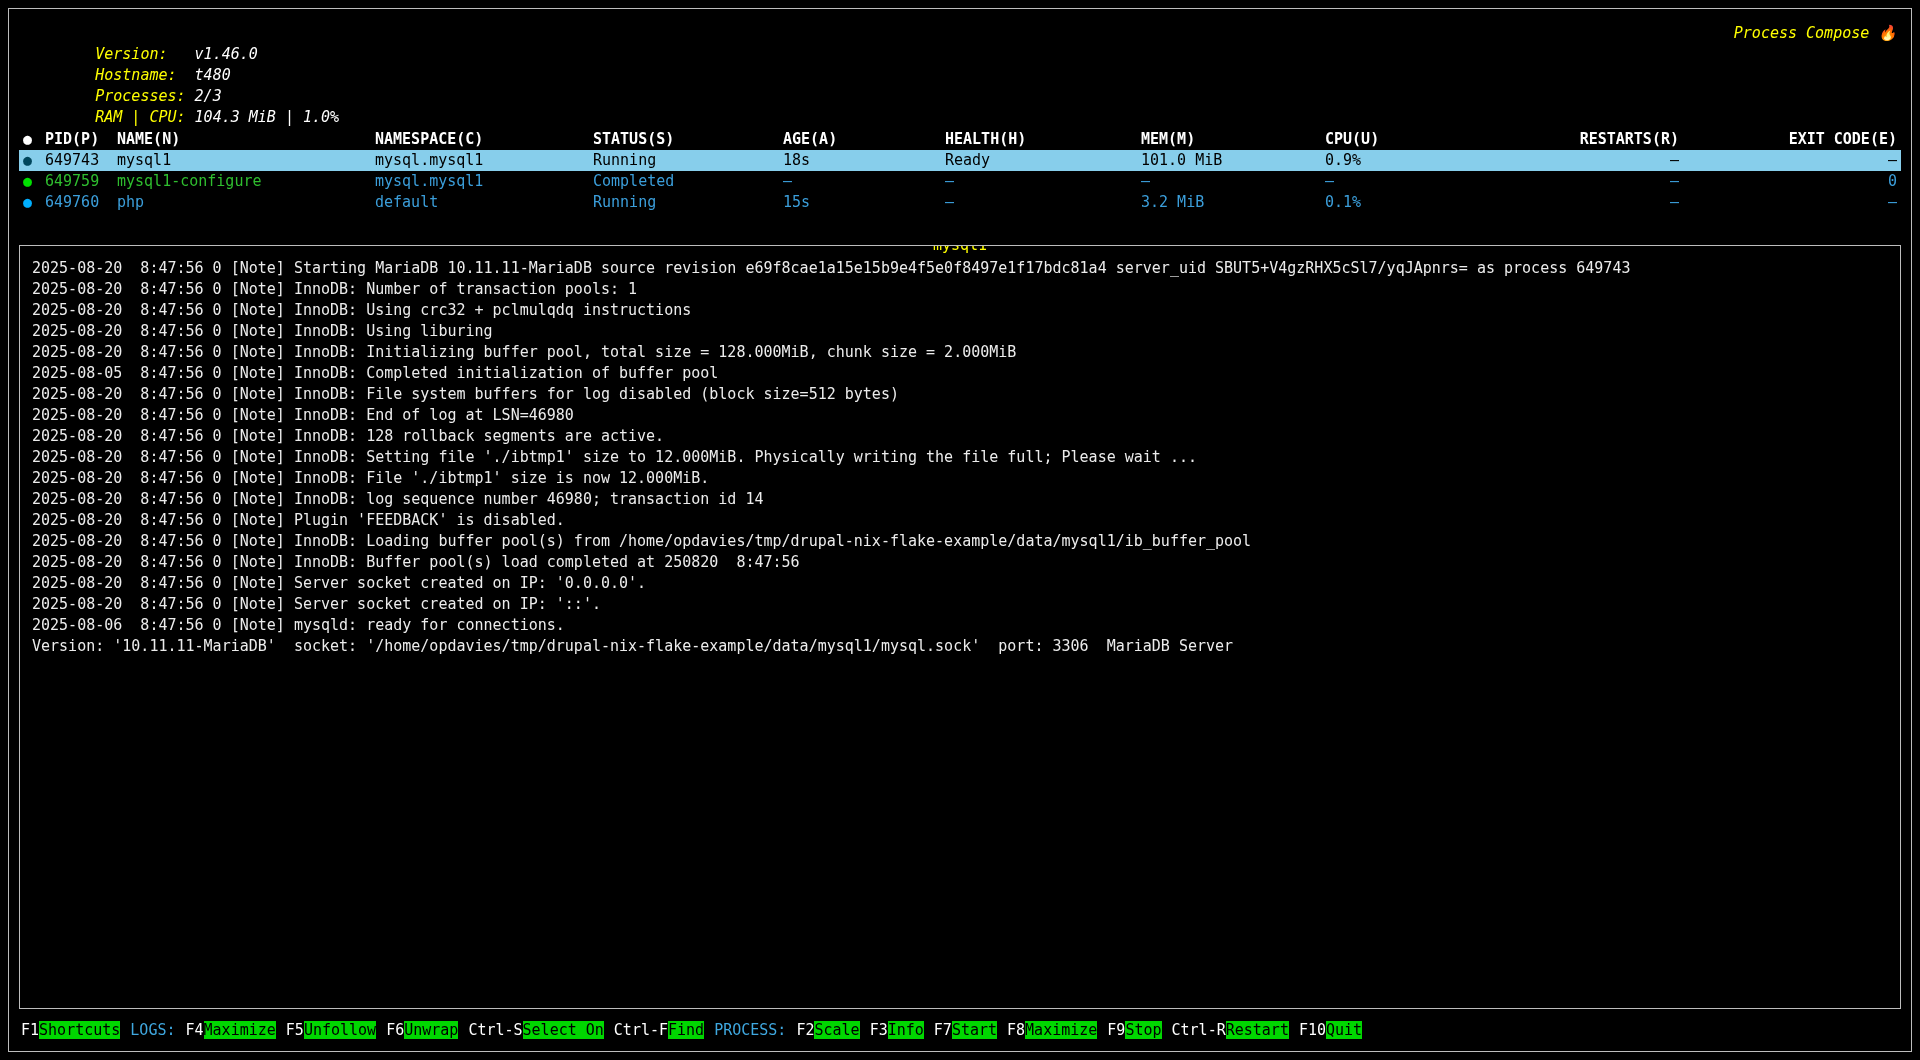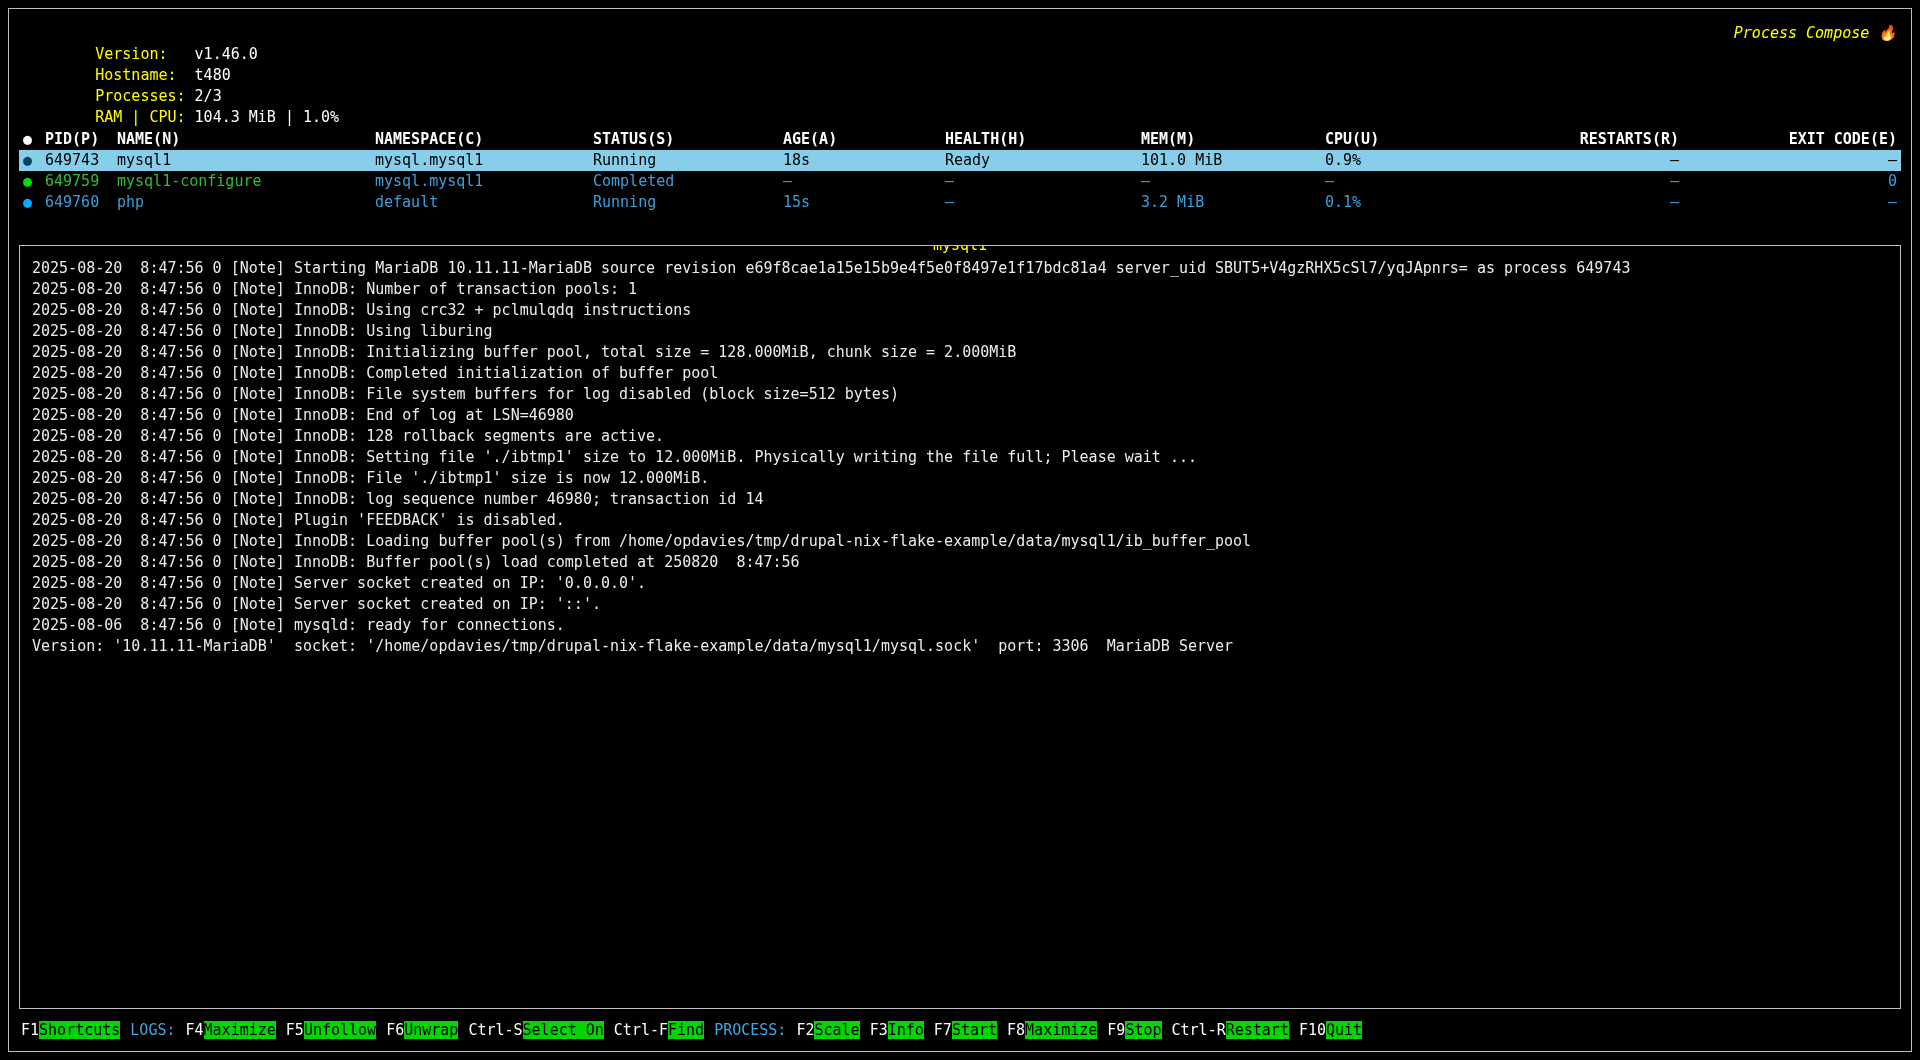--- a/index.html
+++ b/index.html
@@ -16,21 +16,21 @@
     position: absolute;
     left: 8px; top: 8px; right: 8px; bottom: 8px;
     border: 1px solid #bdbdbd;
     display: flex;
     flex-direction: column;
     padding: 14px 10px 8px 10px;
     background: #000;
   }
   
   .header { display: flex; justify-content: space-between; align-items: flex-start; padding: 0 4px; }
-  .hline { height: 21px; line-height: 21px; white-space: pre; }
+  .hline { height: 21px; line-height: 21px; white-space: pre; font-style: italic; }
   .hlabel { color: #ffff00; display: inline-block; width: 11ch; }
   .hvalue { color: #ffffff; }
   .brand { color: #ffff00; height: 21px; line-height: 21px; white-space: pre; font-style: italic; }
   .brand .flame { color: #ff8c00; }
   
   .table { margin-top: 22px; }
   .phead, .prow {
     display: grid;
     grid-template-columns: 22px 72px 258px 218px 190px 162px 196px 184px 174px 180px minmax(0,1fr);
     height: 21px; line-height: 21px;
@@ -106,21 +106,21 @@
   </div>
 
   <div class="logpanel">
     <span class="logtitle">mysql1</span>
     <div id="log-lines">
         <div class="logline">2025-08-20  8:47:56 0 [Note] Starting MariaDB 10.11.11-MariaDB source revision e69f8cae1a15e15b9e4f5e0f8497e1f17bdc81a4 server_uid SBUT5+V4gzRHX5cSl7/yqJApnrs= as process 649743</div>
         <div class="logline">2025-08-20  8:47:56 0 [Note] InnoDB: Number of transaction pools: 1</div>
         <div class="logline">2025-08-20  8:47:56 0 [Note] InnoDB: Using crc32 + pclmulqdq instructions</div>
         <div class="logline">2025-08-20  8:47:56 0 [Note] InnoDB: Using liburing</div>
         <div class="logline">2025-08-20  8:47:56 0 [Note] InnoDB: Initializing buffer pool, total size = 128.000MiB, chunk size = 2.000MiB</div>
-        <div class="logline">2025-08-20  8:47:56 0 [Note] InnoDB: Completed initialization of buffer pool</div>
+        <div class="logline">2025-08-05  8:47:56 0 [Note] InnoDB: Completed initialization of buffer pool</div>
         <div class="logline">2025-08-20  8:47:56 0 [Note] InnoDB: File system buffers for log disabled (block size=512 bytes)</div>
         <div class="logline">2025-08-20  8:47:56 0 [Note] InnoDB: End of log at LSN=46980</div>
         <div class="logline">2025-08-20  8:47:56 0 [Note] InnoDB: 128 rollback segments are active.</div>
         <div class="logline">2025-08-20  8:47:56 0 [Note] InnoDB: Setting file './ibtmp1' size to 12.000MiB. Physically writing the file full; Please wait ...</div>
         <div class="logline">2025-08-20  8:47:56 0 [Note] InnoDB: File './ibtmp1' size is now 12.000MiB.</div>
         <div class="logline">2025-08-20  8:47:56 0 [Note] InnoDB: log sequence number 46980; transaction id 14</div>
         <div class="logline">2025-08-20  8:47:56 0 [Note] Plugin 'FEEDBACK' is disabled.</div>
         <div class="logline">2025-08-20  8:47:56 0 [Note] InnoDB: Loading buffer pool(s) from /home/opdavies/tmp/drupal-nix-flake-example/data/mysql1/ib_buffer_pool</div>
         <div class="logline">2025-08-20  8:47:56 0 [Note] InnoDB: Buffer pool(s) load completed at 250820  8:47:56</div>
         <div class="logline">2025-08-20  8:47:56 0 [Note] Server socket created on IP: '0.0.0.0'.</div>

